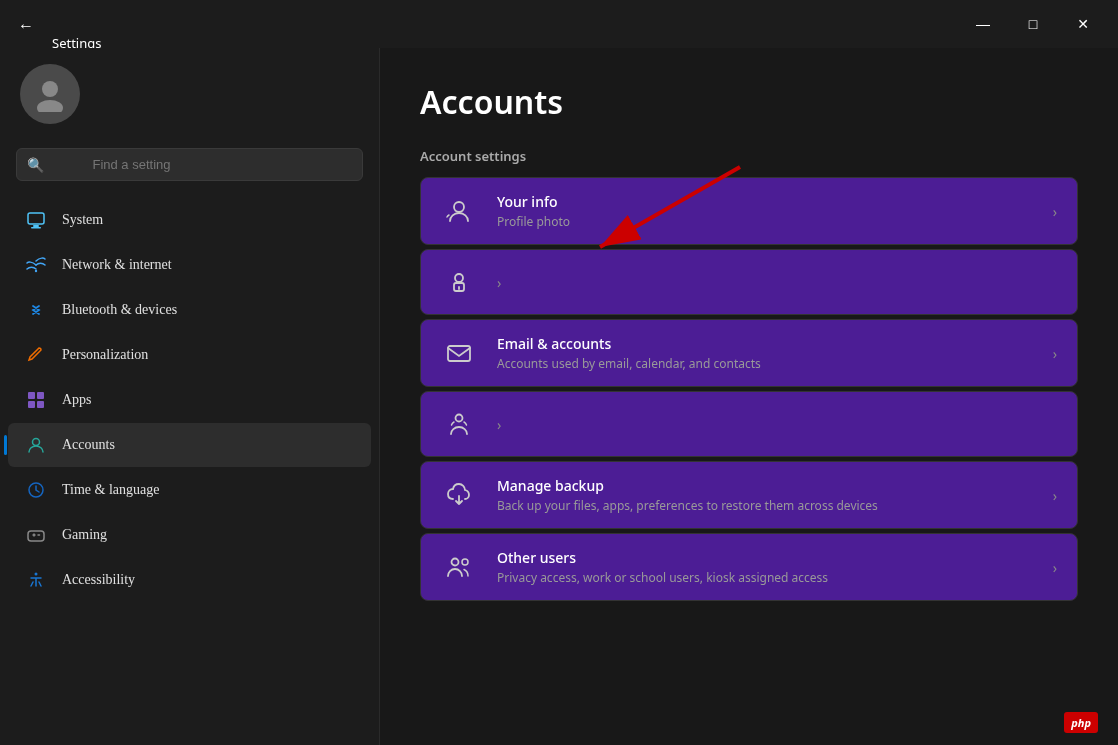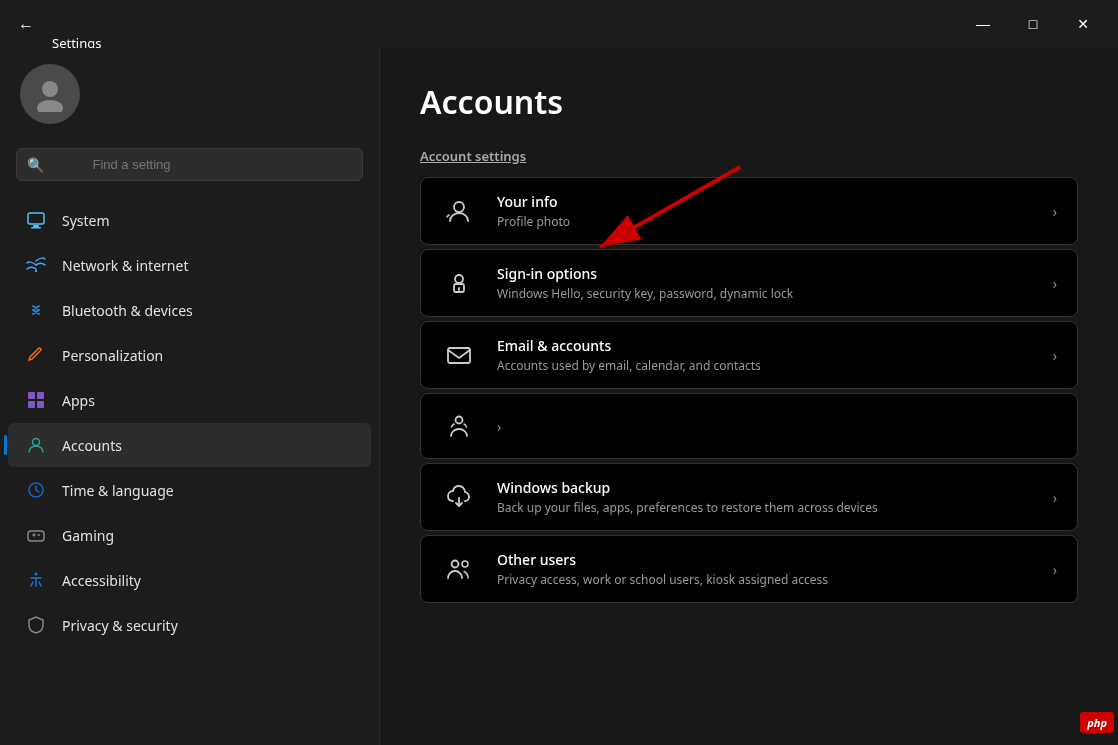--- a/index.html
+++ b/index.html
@@ -140,20 +140,21 @@
       display: flex;
       align-items: center;
       padding: 10px 16px;
       cursor: pointer;
       border-radius: 6px;
       margin: 1px 8px;
       gap: 14px;
       font-size: 14px;
       color: #e0e0e0;
       position: relative;
+      font-family: Liberation Serif, serif;
     }
     .nav-item.active {
       background: #2d2d2d;
     }
     .nav-item.active::before {
       content: '';
       position: absolute;
       left: -4px;
       top: 50%;
       transform: translateY(-50%);
@@ -200,33 +201,32 @@
       color: #ffffff;
       margin-bottom: 24px;
     }
 
     .section-title {
       font-size: 13px;
       font-weight: 600;
       color: #aaaaaa;
       margin-bottom: 12px;
       text-transform: none;
-      text-decoration: underline;
     }
 
     .settings-list {
       display: flex;
       flex-direction: column;
       gap: 4px;
     }
 
     .settings-item {
       display: flex;
       align-items: center;
-      background: #000000;
+      background: #4c1d95;
       border-radius: 8px;
       padding: 14px 20px;
       cursor: pointer;
       border: 1px solid #333;
       gap: 20px;
     }
 
     .settings-item-icon {
       width: 36px;
       height: 36px;
@@ -265,21 +265,21 @@
       width: 1118px;
       height: 745px;
       pointer-events: none;
       z-index: 999;
     }
 
     
     .php-badge {
       position: absolute;
       bottom: 12px;
-      right: 4px;
+      right: 20px;
       background: #cc0000;
       color: white;
       font-size: 11px;
       font-weight: bold;
       padding: 3px 7px;
       border-radius: 3px;
       z-index: 1000;
       font-style: italic;
     }
   </style>
@@ -407,28 +407,20 @@
       <li class="nav-item">
         <span class="nav-icon accessibility">
           <svg width="20" height="20" viewBox="0 0 20 20" fill="none">
             <circle cx="10" cy="4" r="1.5" fill="#1976d2"></circle>
             <path d="M5 8h10M10 8v8M7 12l-2 4M13 12l2 4" stroke="#1976d2" stroke-width="1.5" stroke-linecap="round"></path>
           </svg>
         </span>
         <span>Accessibility</span>
       </li>
 
-      <li class="nav-item">
-        <span class="nav-icon privacy">
-          <svg width="20" height="20" viewBox="0 0 20 20" fill="none">
-            <path d="M10 2l7 3v5c0 4-3 7-7 8-4-1-7-4-7-8V5l7-3z" stroke="#888" stroke-width="1.5" fill="none"></path>
-          </svg>
-        </span>
-        <span>Privacy &amp; security</span>
-      </li>
 
     </ul>
   </div>
 
   <div class="main-content">
     <h1 class="page-title">Accounts</h1>
     <p class="section-title">Account settings</p>
 
     <div class="settings-list">
 
@@ -447,24 +439,20 @@
         <span class="chevron">›</span>
       </div>
 
       <div class="settings-item">
         <div class="settings-item-icon">
           <svg width="28" height="28" viewBox="0 0 28 28" fill="none">
             <circle cx="14" cy="10" r="4" stroke="#ccc" stroke-width="1.8"></circle>
             <rect x="9" y="15" width="10" height="8" rx="2" stroke="#ccc" stroke-width="1.8"></rect>
             <path d="M14 19v2" stroke="#ccc" stroke-width="1.8" stroke-linecap="round"></path>
           </svg>
-        </div>
-        <div class="settings-item-text">
-          <div class="settings-item-title">Sign-in options</div>
-          <div class="settings-item-subtitle">Windows Hello, security key, password, dynamic lock</div>
         </div>
         <span class="chevron">›</span>
       </div>
 
       <div class="settings-item">
         <div class="settings-item-icon">
           <svg width="28" height="28" viewBox="0 0 28 28" fill="none">
             <rect x="3" y="7" width="22" height="15" rx="2" stroke="#ccc" stroke-width="1.8"></rect>
             <path d="M3 9l11 8 11-8" stroke="#ccc" stroke-width="1.8" stroke-linecap="round"></path>
           </svg>
@@ -489,21 +477,21 @@
       </div>
 
       <div class="settings-item">
         <div class="settings-item-icon">
           <svg width="28" height="28" viewBox="0 0 28 28" fill="none">
             <path d="M8 18c-3 0-5-2-5-5a5 5 0 015-5c0.5-3 3-5 6-5 3.3 0 6 2.7 6 6 2 0.5 4 2 4 5 0 2.5-2 4-4 4" stroke="#ccc" stroke-width="1.8" stroke-linecap="round"></path>
             <path d="M14 15v8M11 20l3 3 3-3" stroke="#ccc" stroke-width="1.8" stroke-linecap="round" stroke-linejoin="round"></path>
           </svg>
         </div>
         <div class="settings-item-text">
-          <div class="settings-item-title">Windows backup</div>
+          <div class="settings-item-title">Manage backup</div>
           <div class="settings-item-subtitle">Back up your files, apps, preferences to restore them across devices</div>
         </div>
         <span class="chevron">›</span>
       </div>
 
       <div class="settings-item">
         <div class="settings-item-icon">
           <svg width="28" height="28" viewBox="0 0 28 28" fill="none">
             <circle cx="10" cy="9" r="3.5" stroke="#ccc" stroke-width="1.8"></circle>
             <path d="M3 23c0-3.8 3.1-7 7-7s7 3.2 7 7" stroke="#ccc" stroke-width="1.8" stroke-linecap="round"></path>

